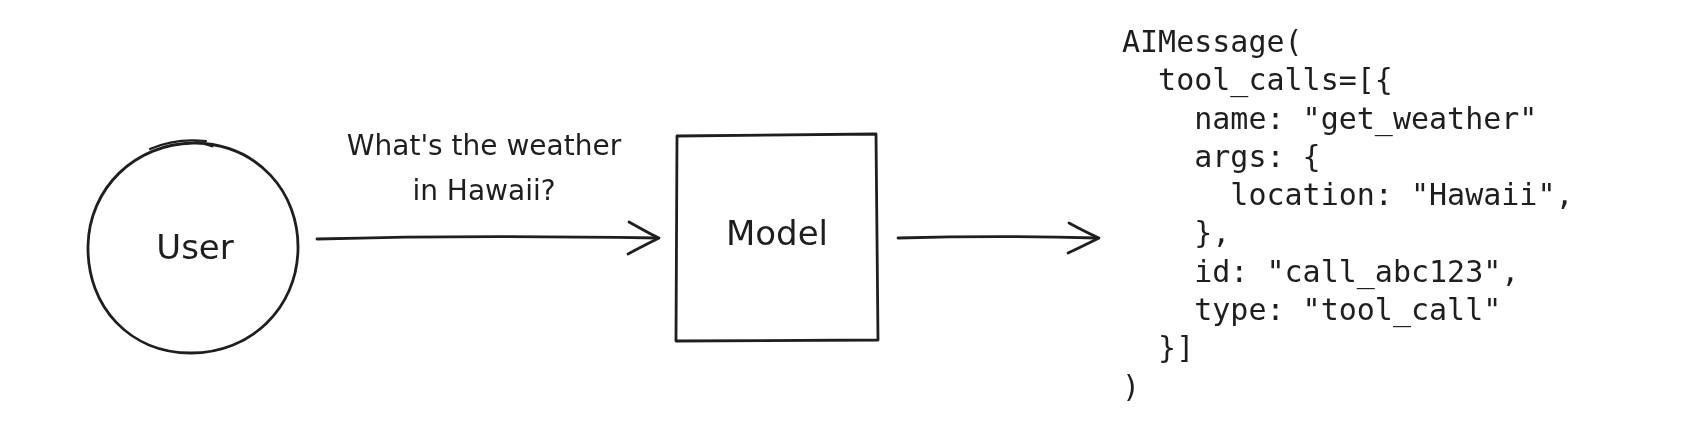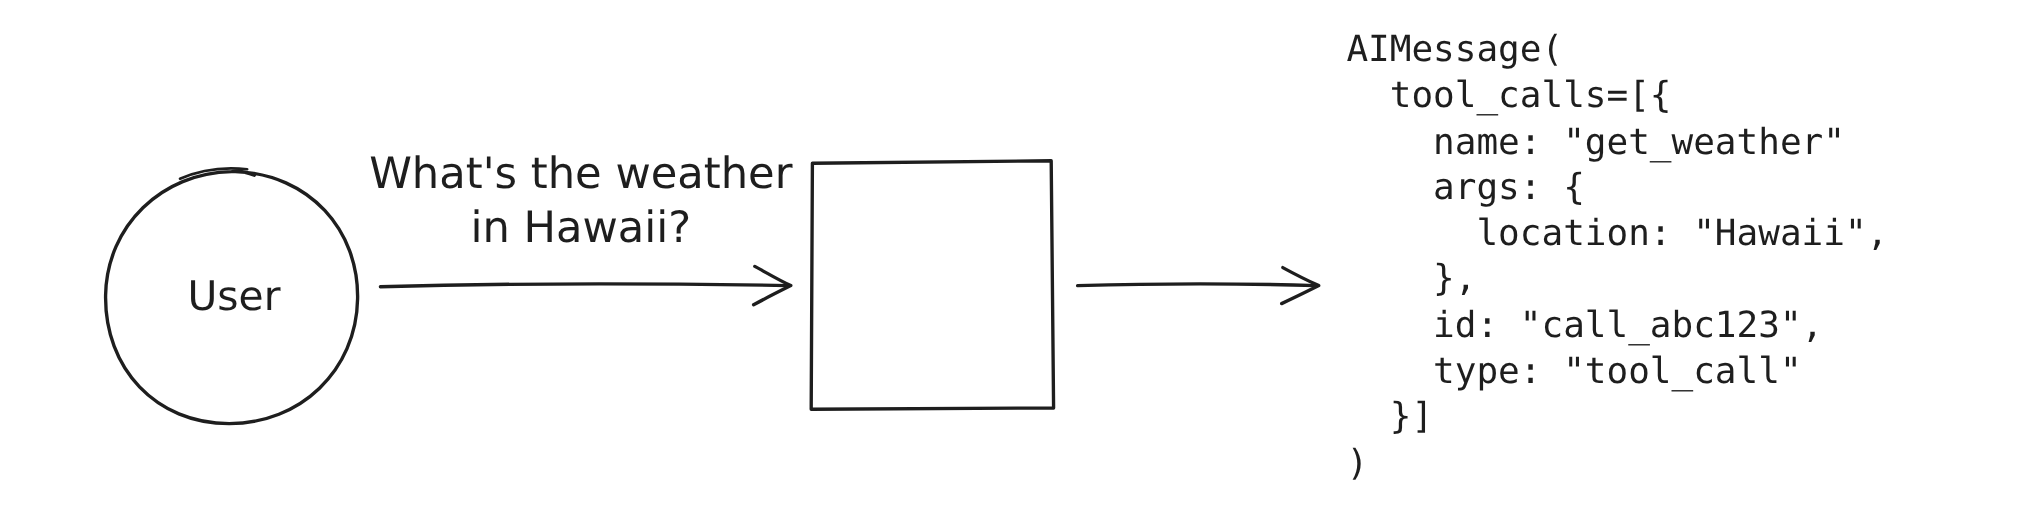--- a/index.html
+++ b/index.html
@@ -31,21 +31,21 @@
     left: 88px;
     top: 227px;
     width: 214px;
     font-size: 34px;
     line-height: 40px;
   }
   .request-label {
     left: 274px;
     top: 123px;
     width: 420px;
-    font-size: 36px;
+    font-size: 28px;
     line-height: 45px;
   }
   .model-label {
     left: 676px;
     top: 213px;
     width: 202px;
     font-size: 34px;
     line-height: 40px;
   }
   .code-block {
@@ -94,20 +94,21 @@
       </g>
 
     </g>
   </svg>
 
   <div class="label user-label">User</div>
 
   <div class="label request-label">What's the weather
 in Hawaii?</div>
 
+  <div class="label model-label">Model</div>
 
   <pre class="code-block">AIMessage(
   tool_calls=[{
     name: "get_weather"
     args: {
       location: "Hawaii",
     },
     id: "call_abc123",
     type: "tool_call"
   }]

